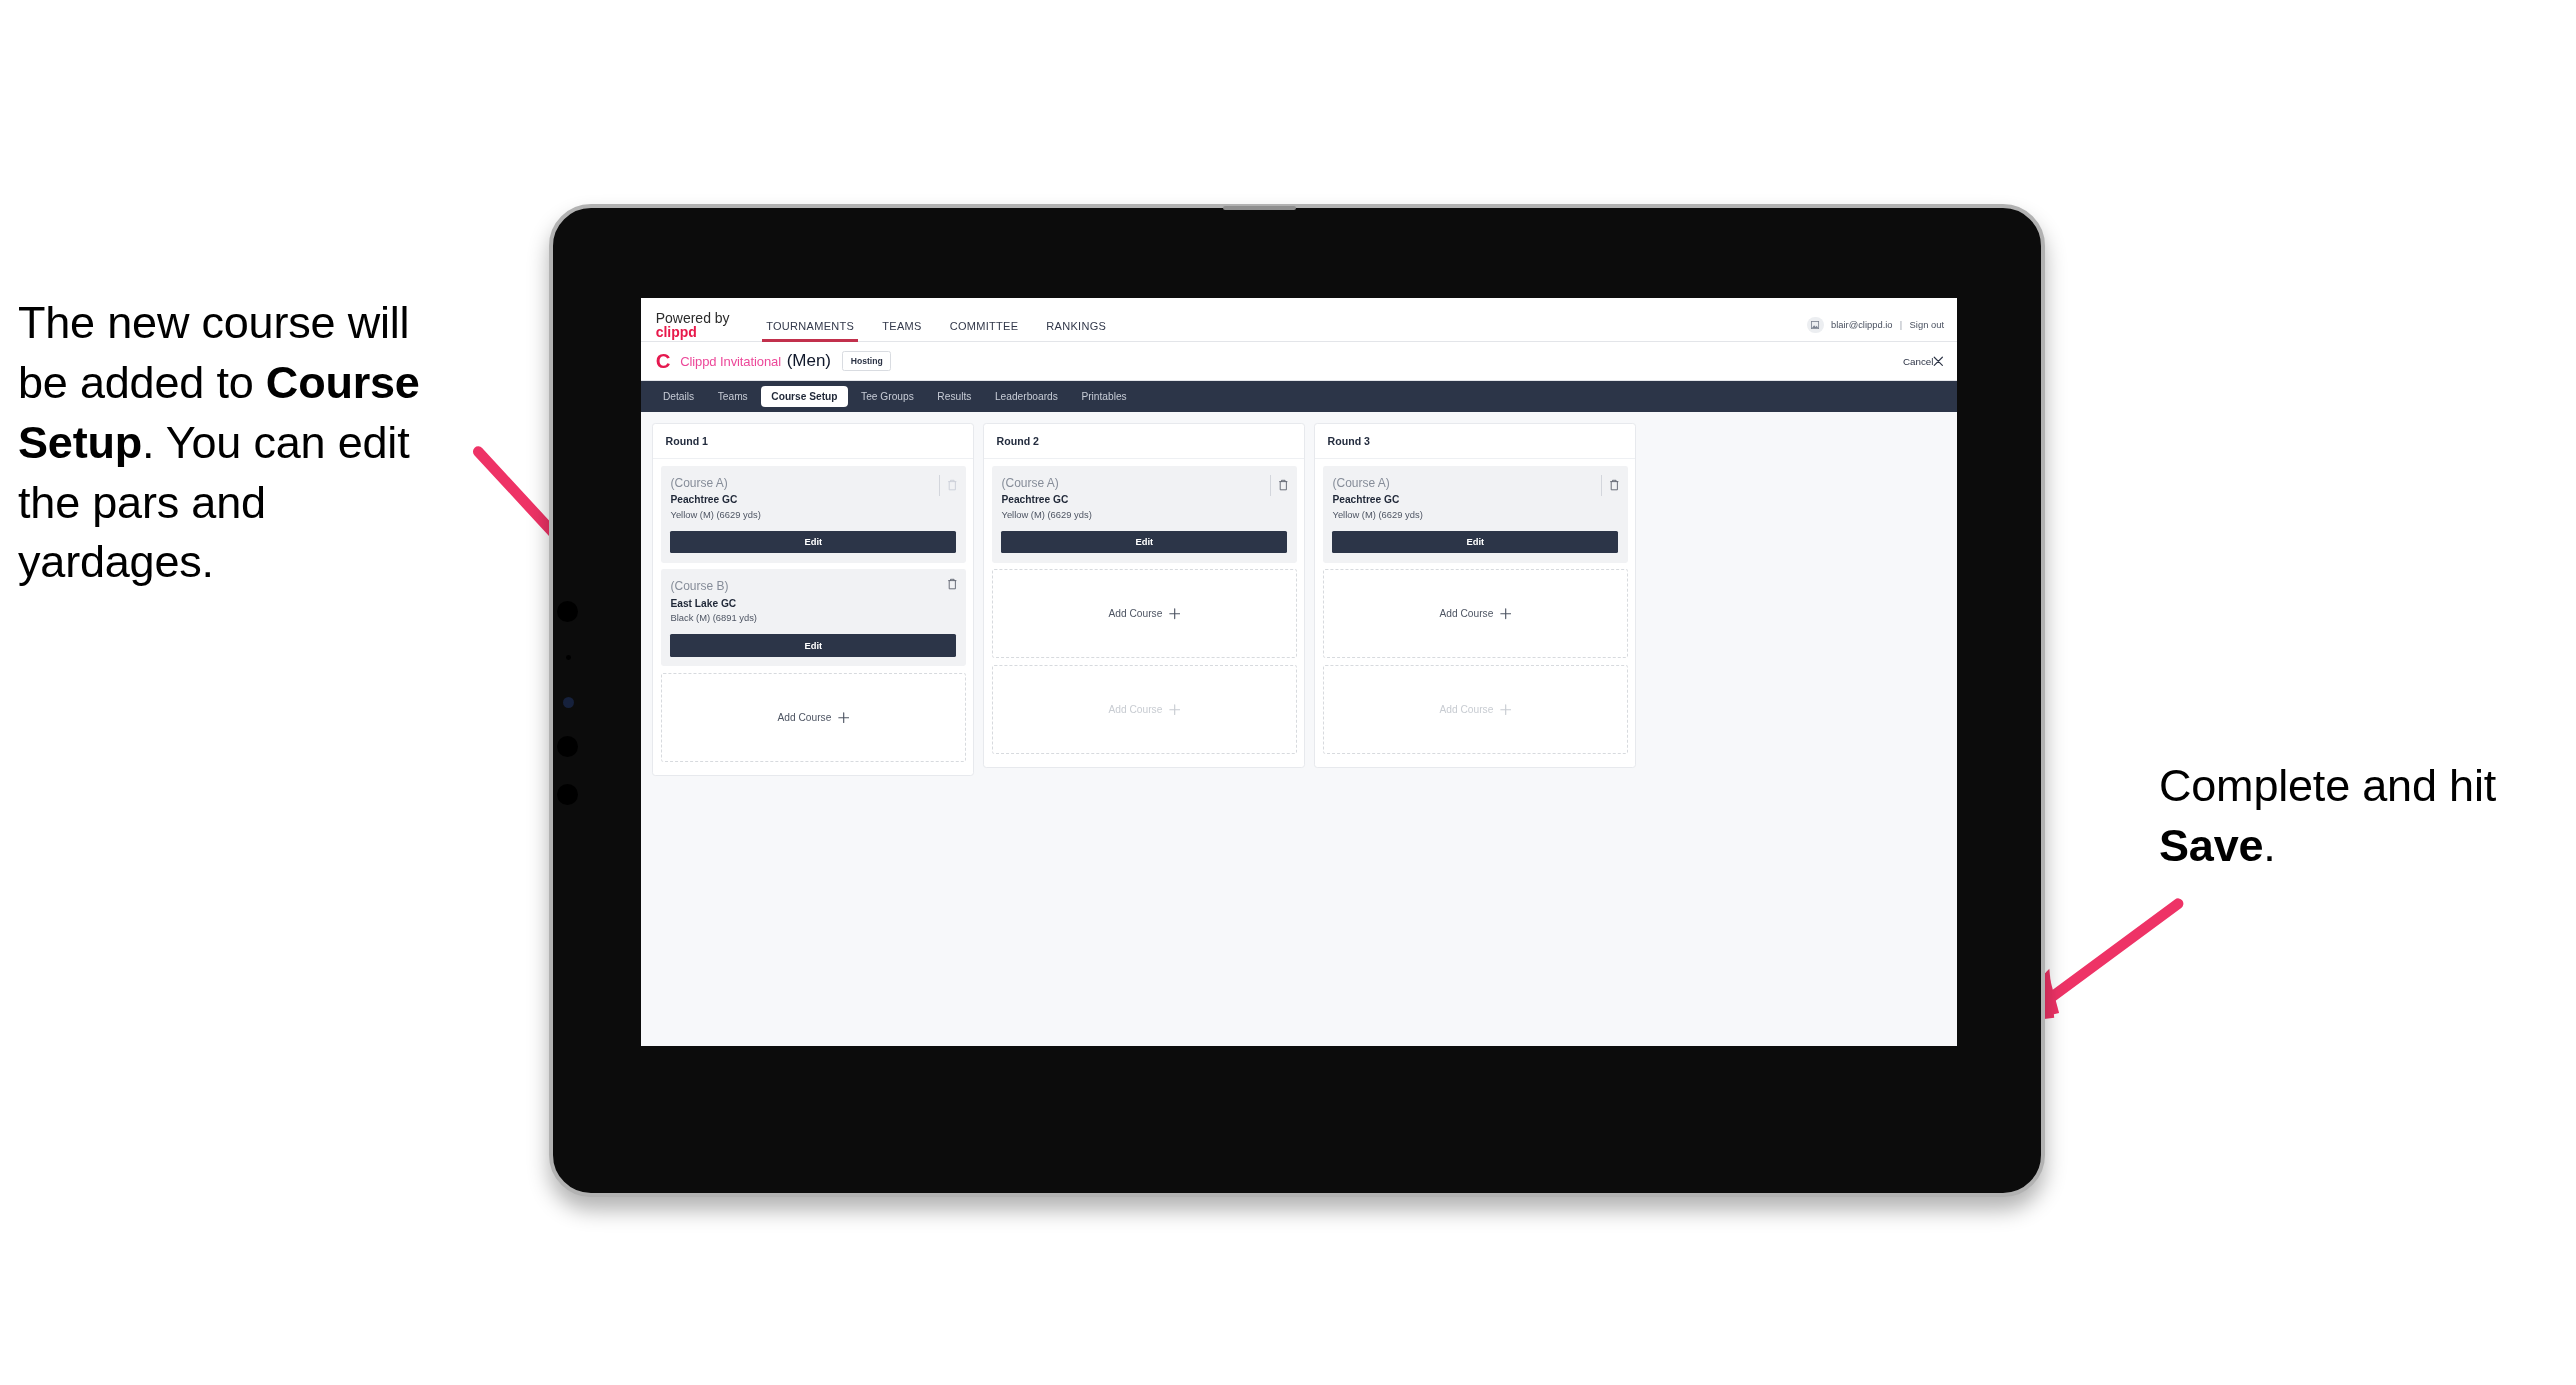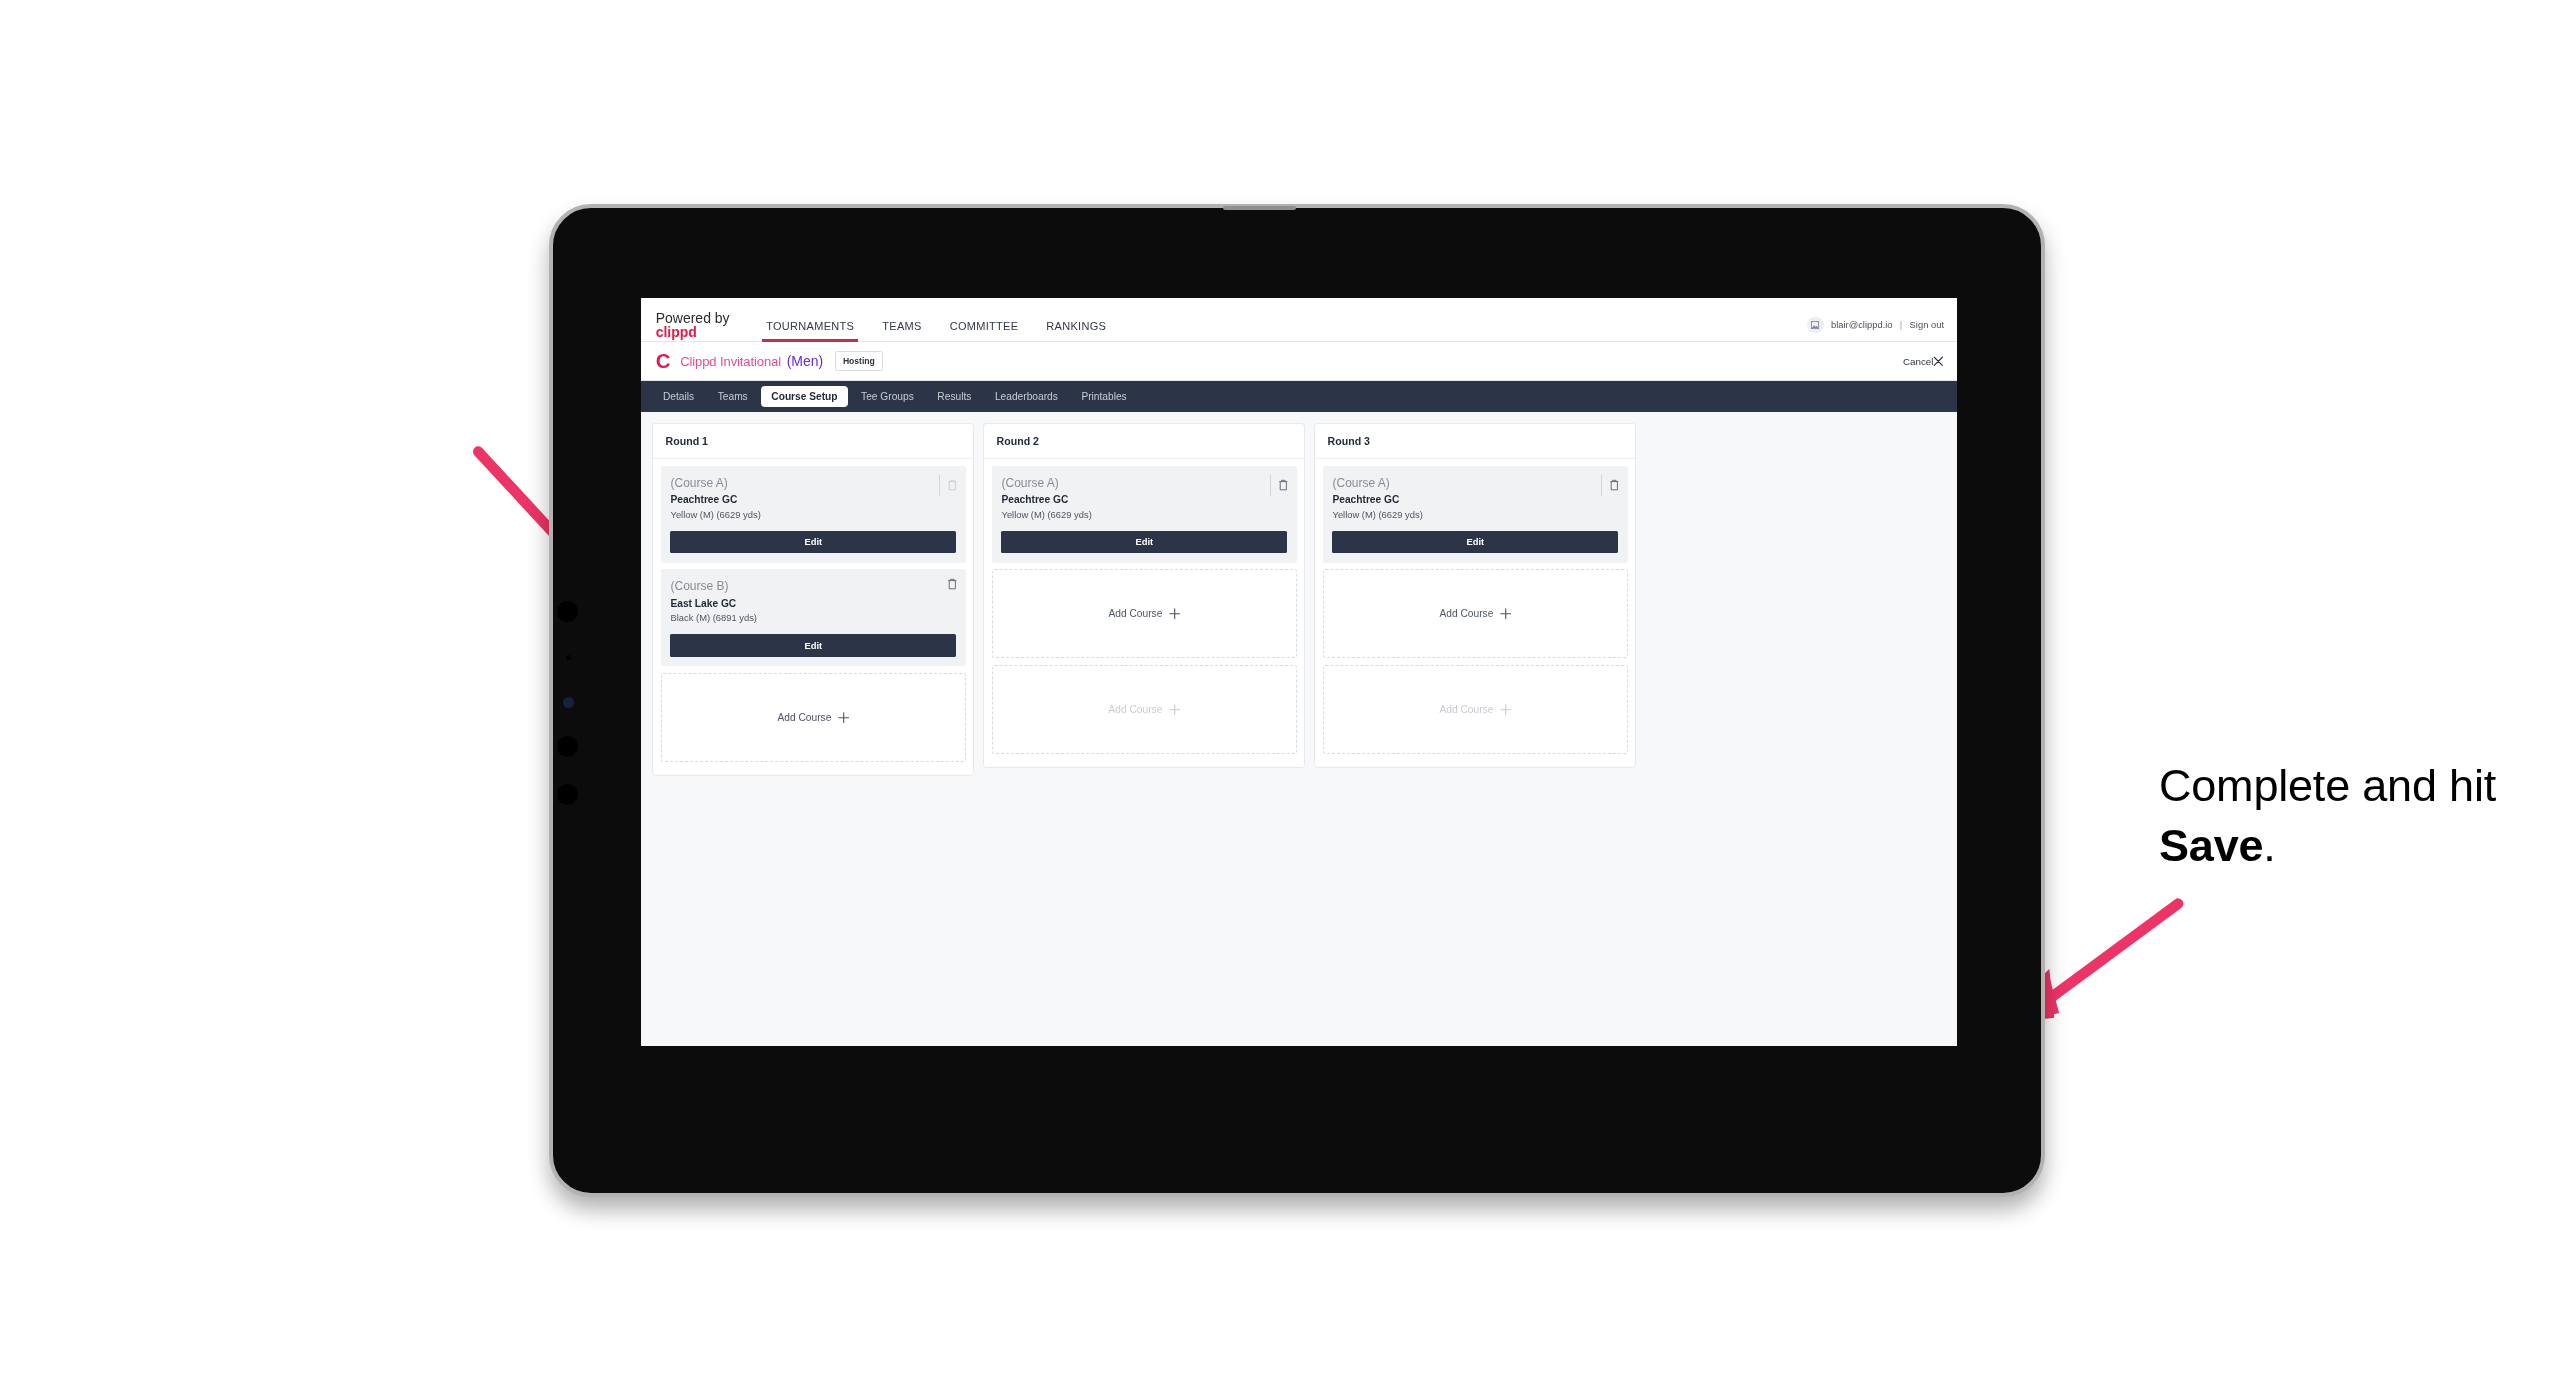--- a/index.html
+++ b/index.html
@@ -61,21 +61,21 @@
           display:flex;align-items:center;justify-content:center;}
   .account-txt{font-size:9.4px;color:#4a5160;}
   .account-sep{font-size:9.4px;color:#9aa0ab;}
 
   
   .tourbar{height:38px;background:#fff;border-bottom:0.8px solid #e3e5e9;
            display:flex;align-items:center;padding:0 13px 0 14.7px;position:relative;}
   .clogo{font-size:20.4px;font-weight:700;color:#e5194f;line-height:1;margin-right:9.8px;
          font-family:"Liberation Sans", sans-serif;}
   .tour-name{font-size:13px;color:#ec4899;letter-spacing:-0.1px;}
-  .tour-gender{font-size:14px;color:#6d28d9;margin-left:5.7px;}
+  .tour-gender{font-size:17px;color:#0f172a;margin-left:5.7px;}
   .hosting{margin-left:11.4px;font-size:8.6px;font-weight:700;color:#2c3345;
            border:0.8px solid #d9dce1;border-radius:2.4px;padding:4.1px 7.3px;background:#fff;}
   .cancel{position:absolute;right:13px;display:flex;align-items:center;gap:0;
           font-size:9.8px;color:#2c3345;}
 
   
   .tabstrip{height:31px;background:#2c3548;display:flex;align-items:center;padding-left:11.4px;gap:2.4px;}
   .tab{font-size:10.2px;color:#c7ccd6;padding:4.9px 10.6px;border-radius:4.1px;}
   .tab.active{background:#fff;color:#1f2737;font-weight:700;}
 
@@ -101,20 +101,23 @@
             display:flex;align-items:center;justify-content:center;gap:6.5px;margin-bottom:6.5px;}
   .add-card .add-txt{font-size:10.2px;color:#4e5563;}
   .add-card.muted .add-txt{color:#c8ccd2;}
   .add-card.muted svg path{stroke:#c8ccd2;}
 </style>
 </head>
 <body>
 
 <div class="stage">
 
+  <div class="annot" id="annot-left">
+    <span>The new course will be added to </span><b>Course Setup</b><span>. You can edit the pars and yardages.</span>
+  </div>
 
   <svg class="arrow" id="arrow-left" viewBox="0 0 270 280">
     <line x1="26" y1="24" x2="205" y2="218" stroke="#ee3366" stroke-width="13" stroke-linecap="round"></line>
     <polygon points="238,260 176,222 198,208 148,200 166,250 188,234" fill="#ee3366"></polygon>
     <polygon points="240,262 172,216 152,198 158,250" fill="#ee3366"></polygon>
   </svg>
 
   <div class="annot" id="annot-right">
     <span>Complete and hit </span><b>Save</b><span>.</span>
   </div>

